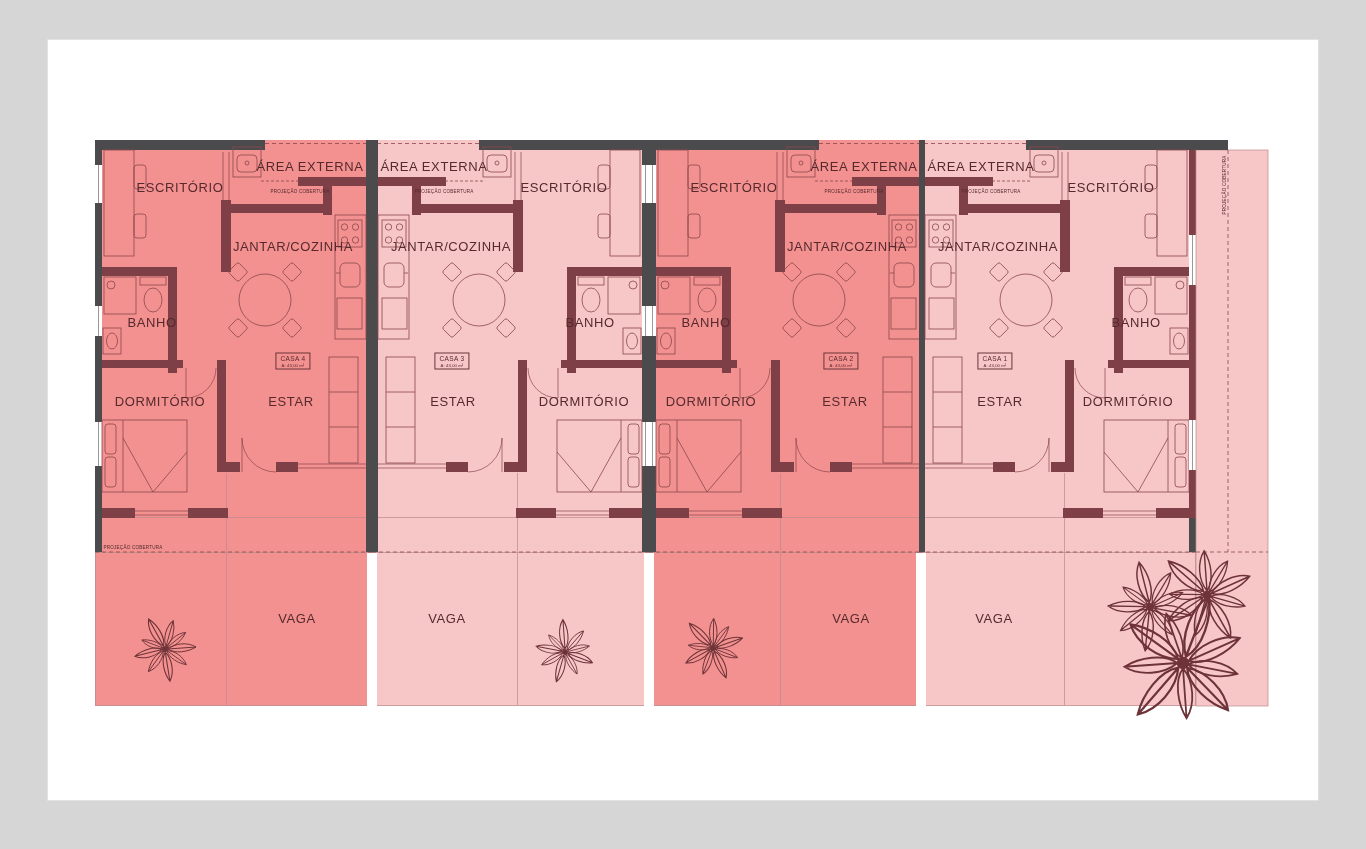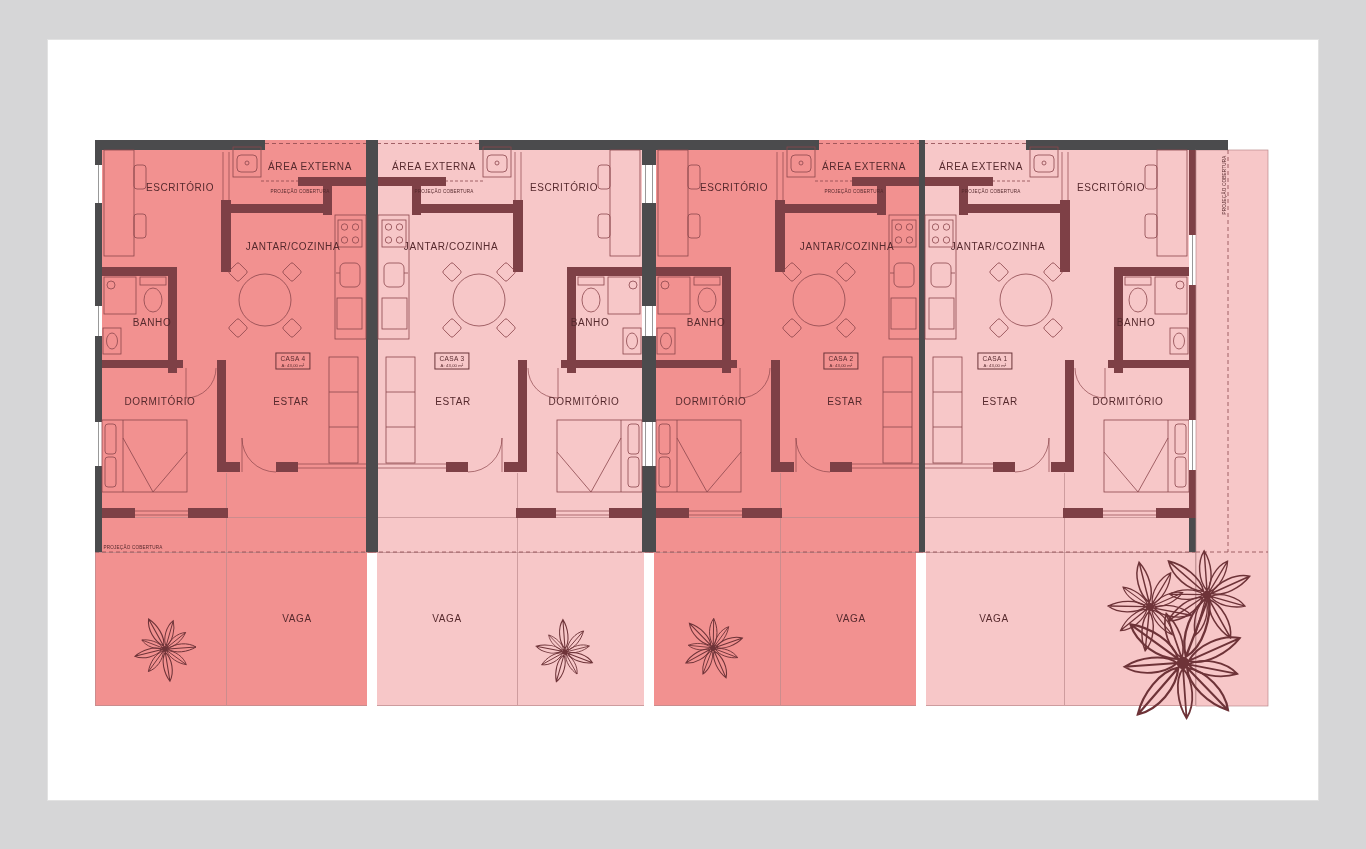--- a/index.html
+++ b/index.html
@@ -1,21 +1,21 @@
 <!DOCTYPE html>
 <html><head>
 <meta charset="utf-8">
 <style>
   html,body{margin:0;padding:0;}
   #stage{position:relative;width:1366px;height:849px;background:#d6d6d7;overflow:hidden;
          font-family:"Liberation Sans",sans-serif;}
   .page{position:absolute;left:48px;top:40px;width:1270px;height:760px;background:#ffffff;
         box-shadow:0 0 0 1px #e2e2e2;}
   svg{position:absolute;left:0;top:0;}
-  .lbl{position:absolute;font-size:10px;letter-spacing:.6px;color:#56292d;
+  .lbl{position:absolute;font-size:13px;letter-spacing:.6px;color:#56292d;
        transform:translate(-50%,-50%);white-space:nowrap;}
   .lbl.small{font-size:4.6px;letter-spacing:.2px;}
   .lbl.vert{transform:translate(-50%,-50%) rotate(-90deg);}
   .casa-tag{position:absolute;transform:translate(-50%,-50%);border:1px solid #6a3438;
             text-align:center;padding:1px 4px;color:#56292d;background:transparent;}
   .casa-name{font-size:6.5px;letter-spacing:.4px;}
   .casa-area{font-size:4.2px;margin-top:1px;letter-spacing:.1px;}
 </style>
 </head>
 <body>

